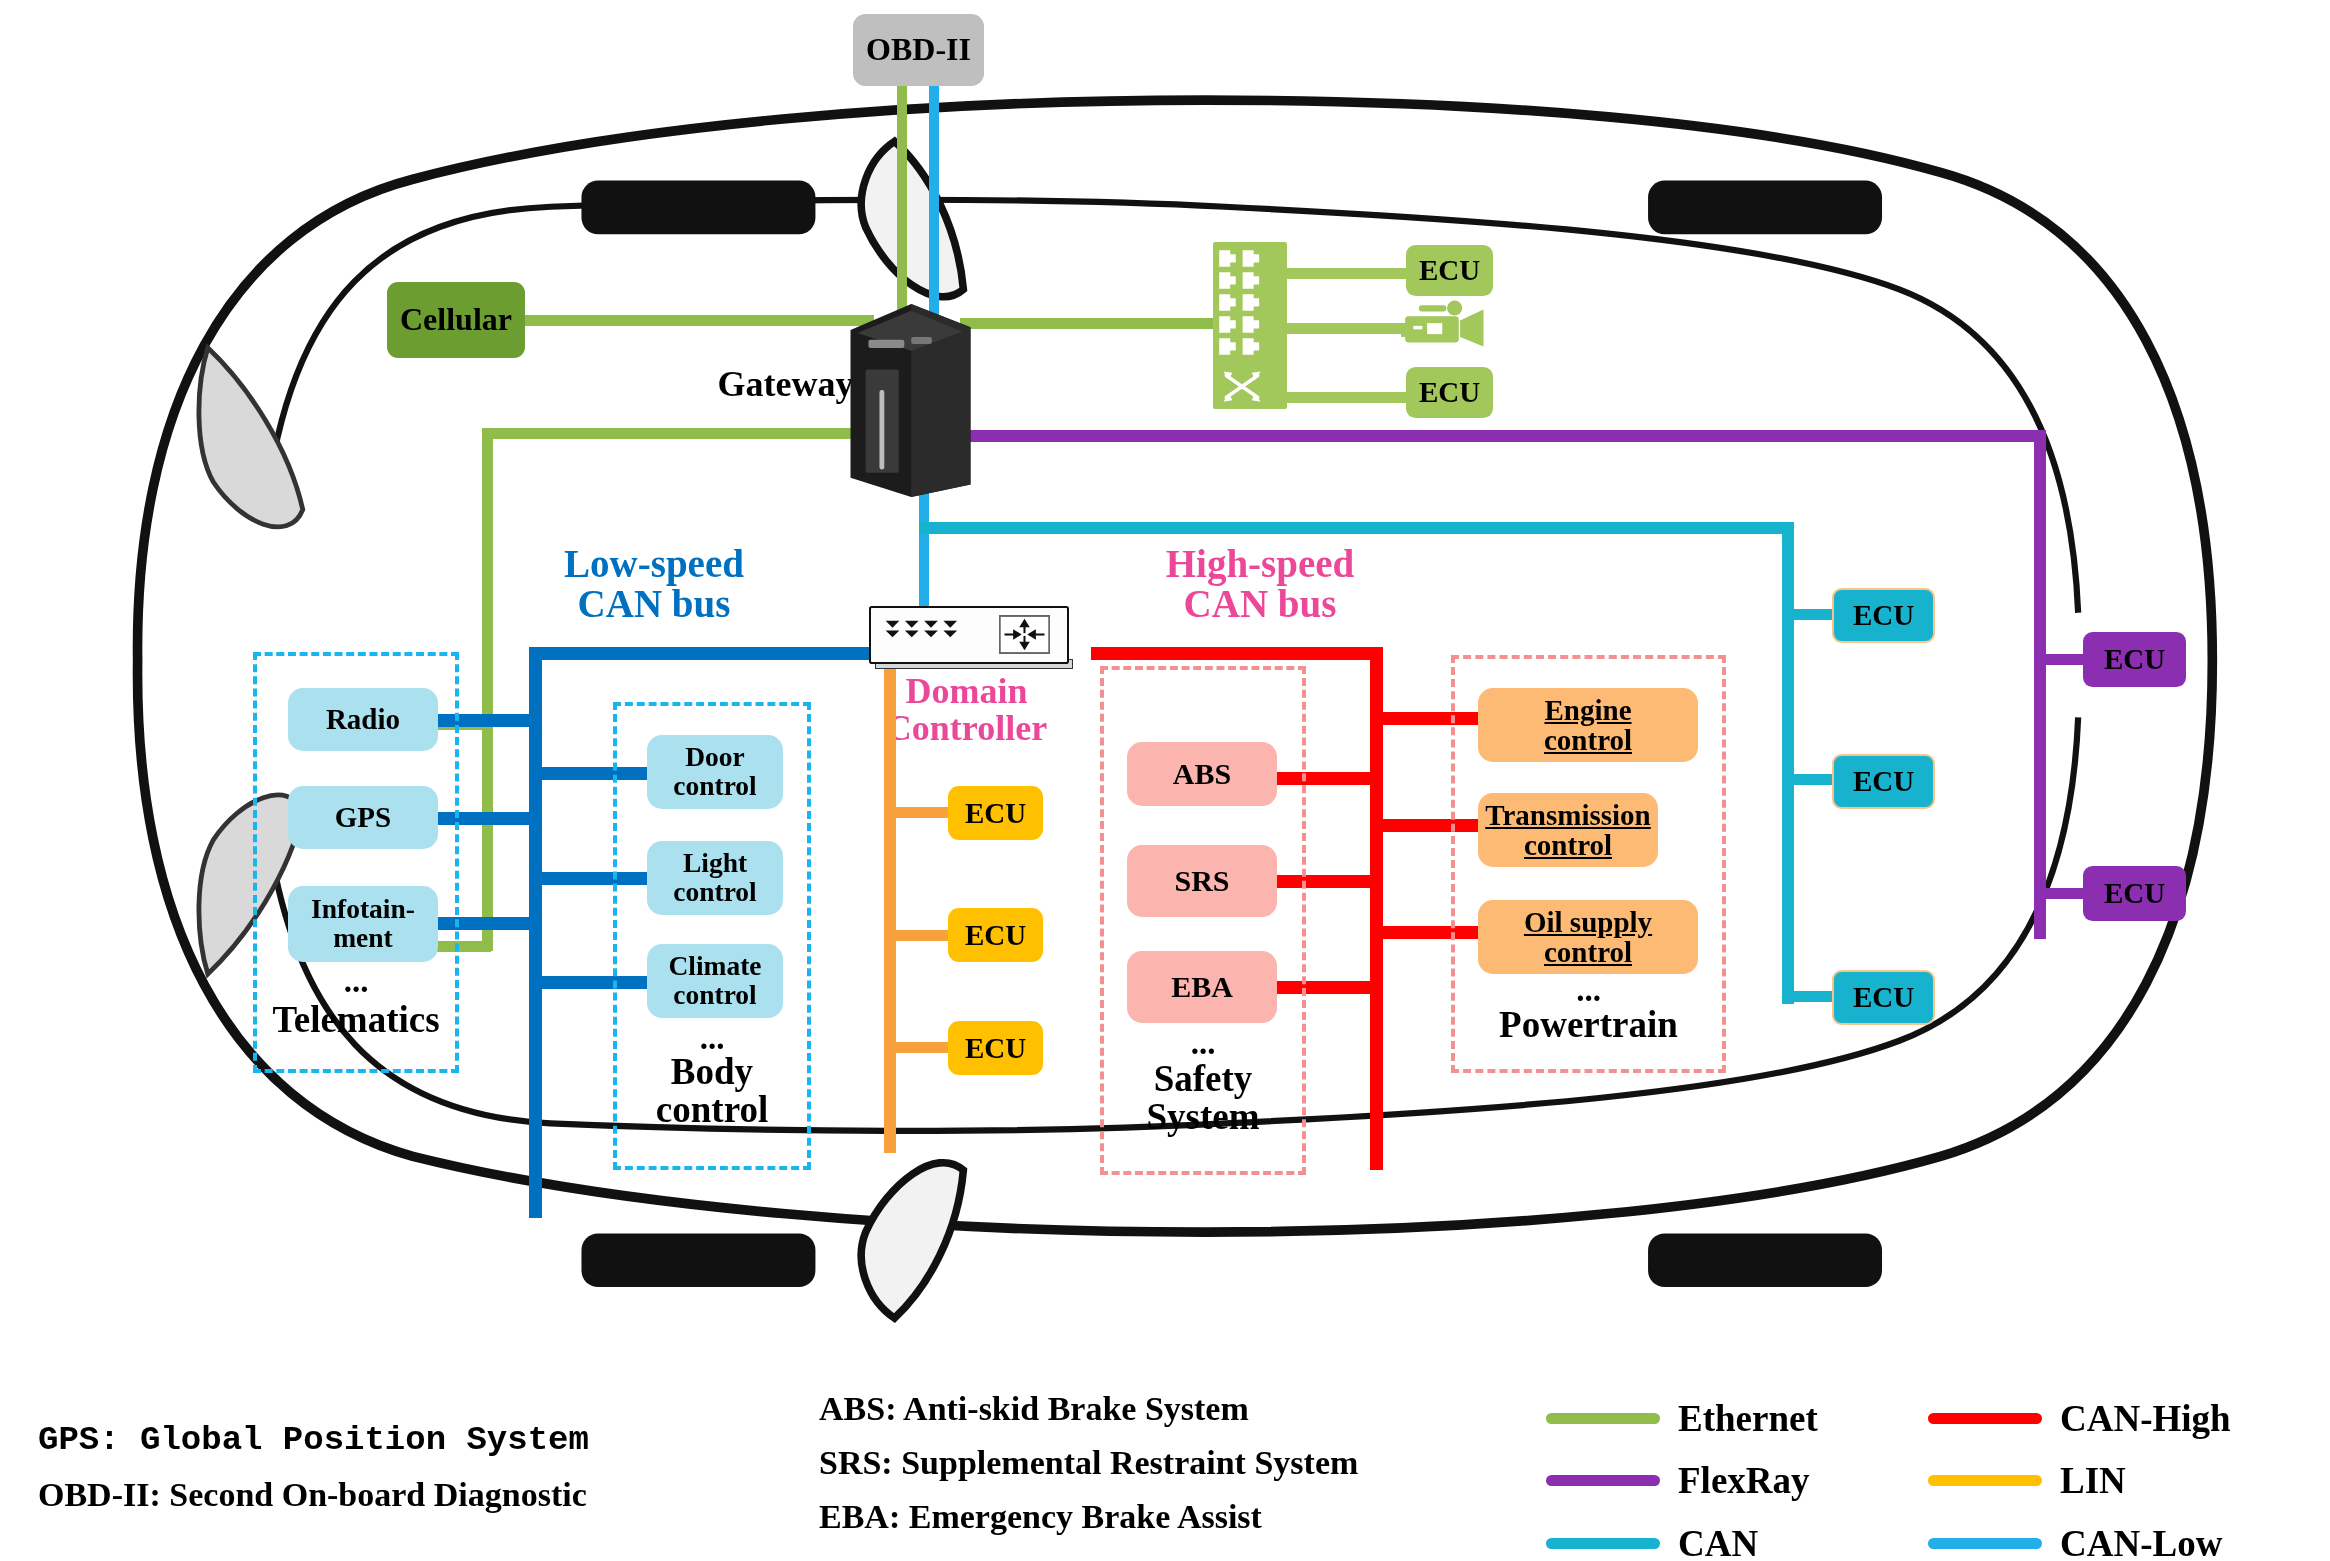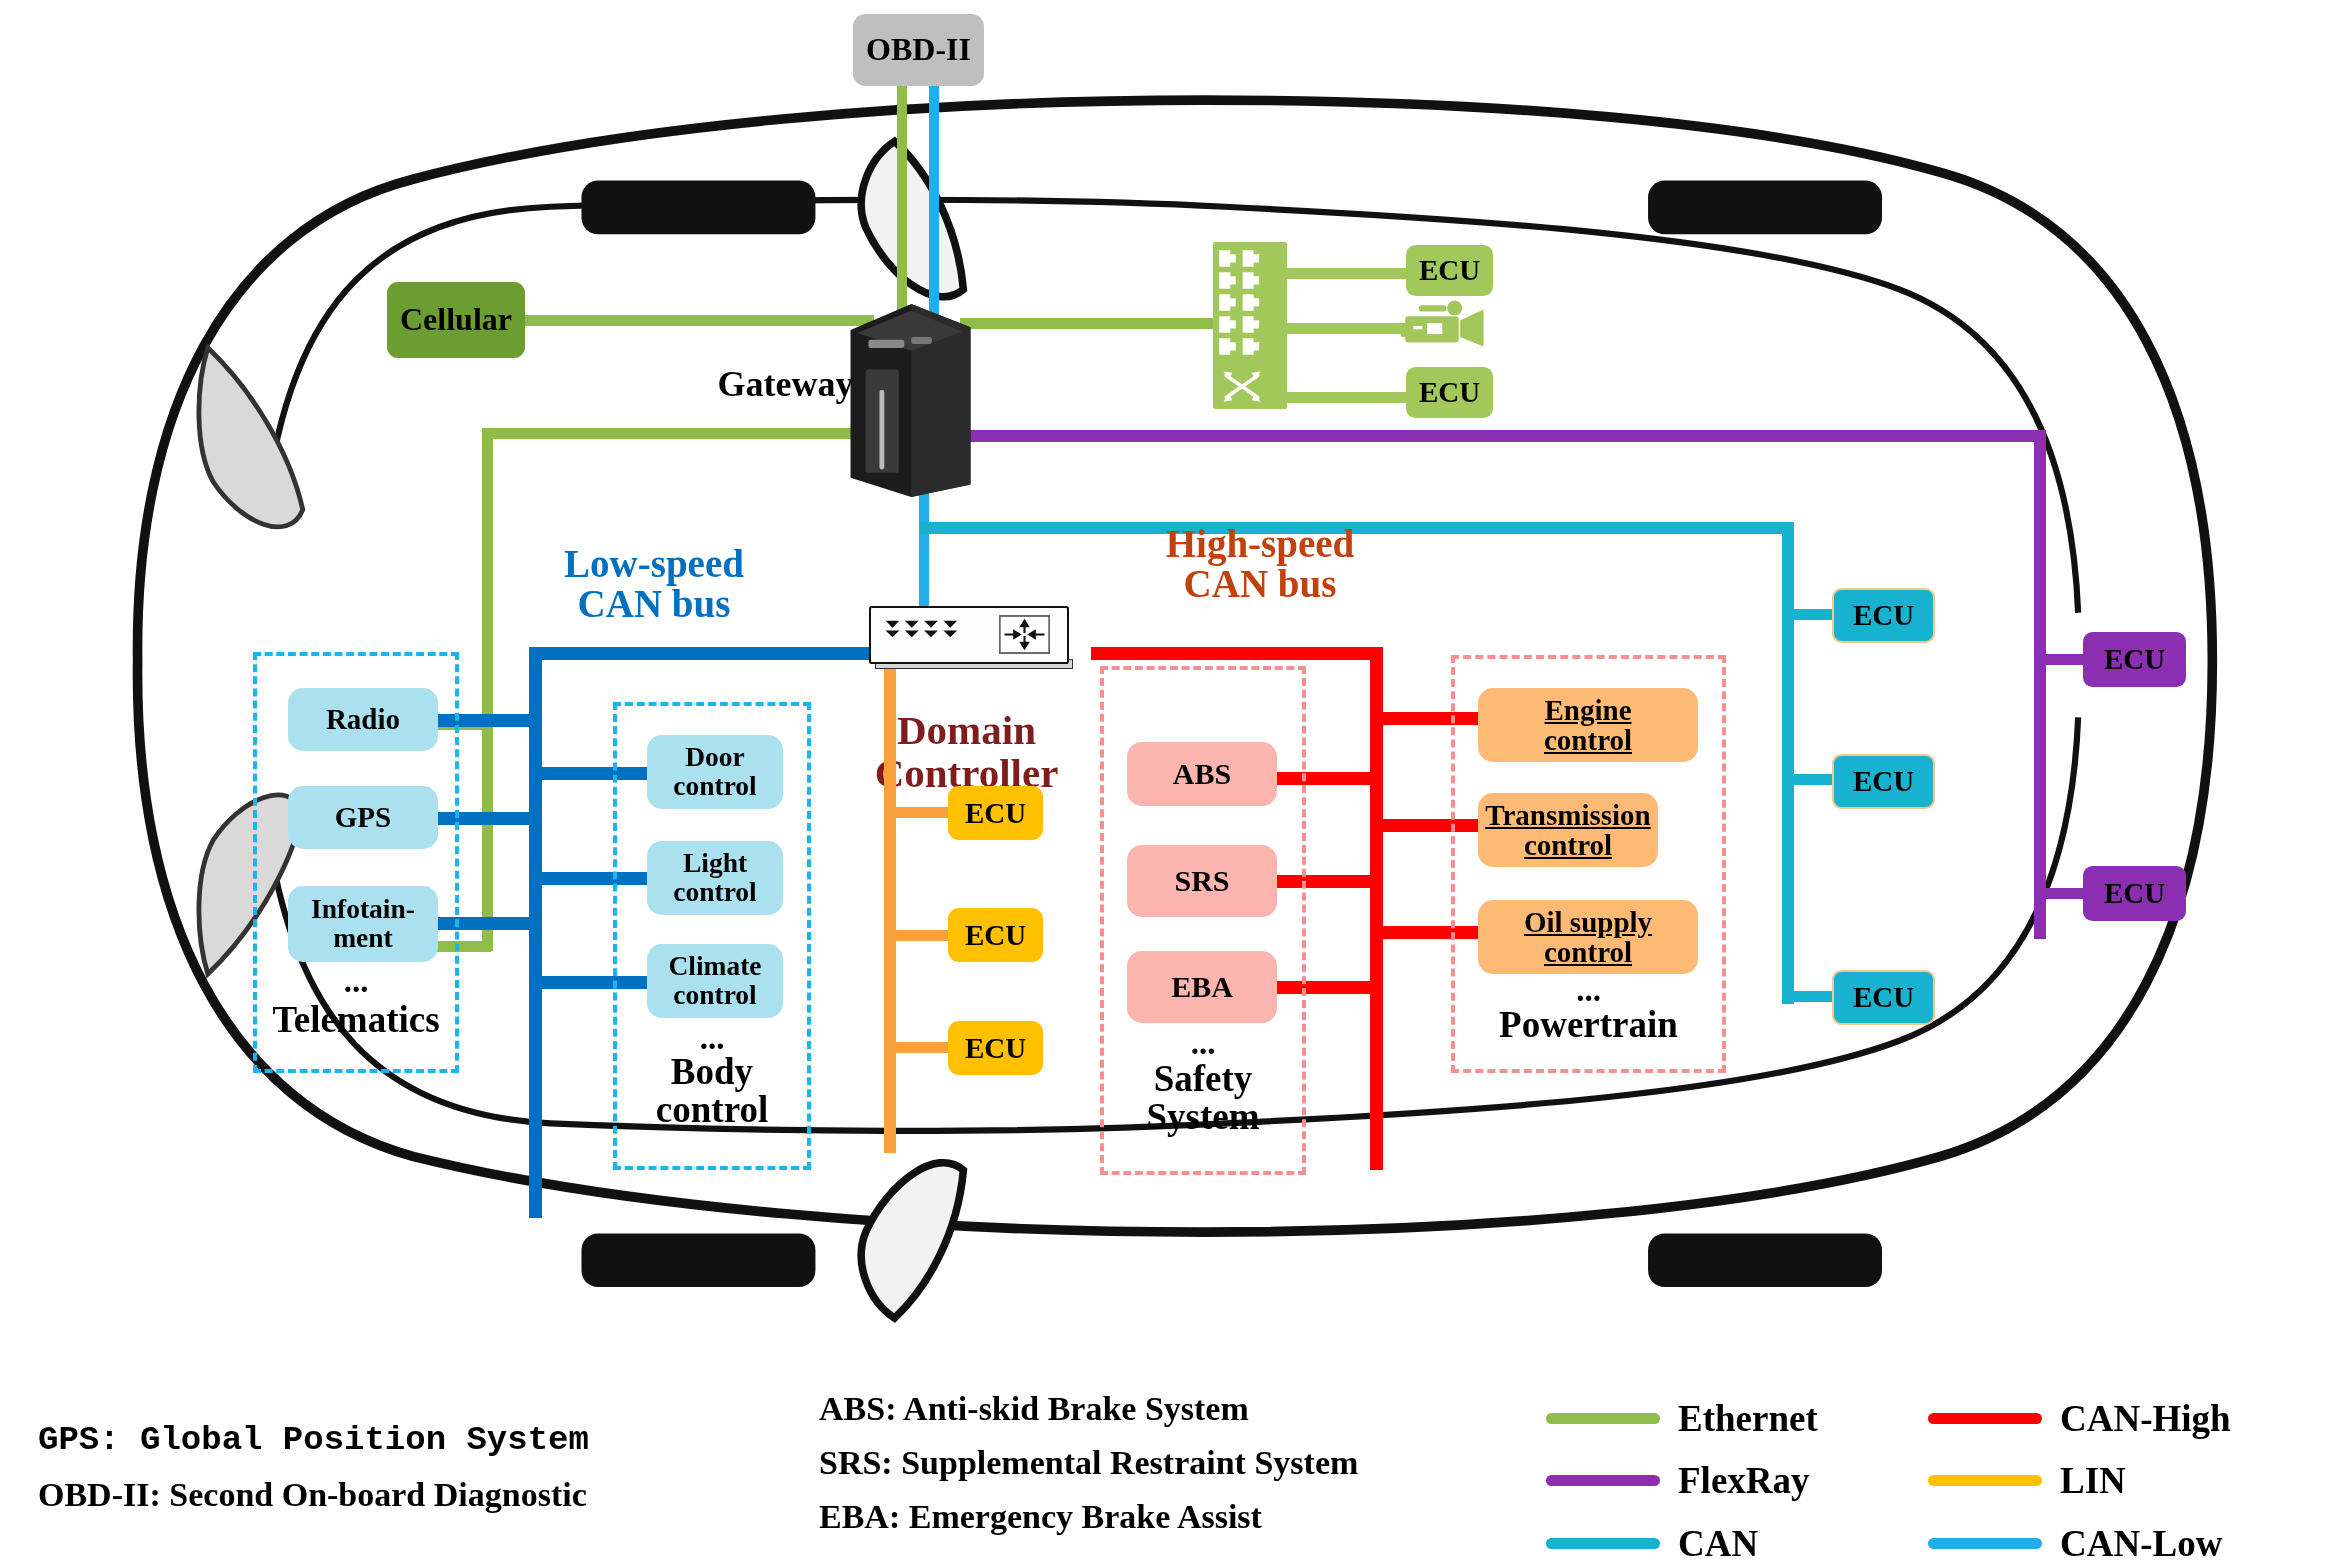--- a/index.html
+++ b/index.html
@@ -202,21 +202,21 @@
   <rect x="38" y="38" width="22" height="16" fill="#fff"></rect>
   <rect x="18" y="42" width="13" height="5" fill="#fff"></rect>
 </svg>
 <div class="node n-eth" style="left:1406px;top:367px;width:87px;height:51px;font-size:29px;border-radius:9.6px;">ECU</div>
 
 <div class="bustitle" style="left:523px;top:544px;width:262px;font-size:39px;color:#0070C0;">
   <div>Low-speed</div>
   <div>CAN bus</div>
 </div>
 
-<div class="bustitle" style="left:1129px;top:524px;width:262px;font-size:39px;color:#c2410c;">
+<div class="bustitle" style="left:1129px;top:544px;width:262px;font-size:39px;color:#ec4899;">
   <div>High-speed</div>
   <div>CAN bus</div>
 </div>
 
 <div class="grp grp-blue" style="left:253px;top:652px;width:206px;height:421px;"></div>
 <div class="node n-tel" style="left:288px;top:688px;width:150px;height:63px;font-size:29px;">Radio</div>
 <div class="node n-tel" style="left:288px;top:786px;width:150px;height:63px;font-size:29px;">GPS</div>
 <div class="node n-tel" style="left:288px;top:886px;width:150px;height:76px;font-size:27.5px;flex-direction:column;">
   <span>Infotain-</span>
   <span>ment</span>
@@ -263,21 +263,21 @@
     <path d="M8 28 H30"></path>
       <path d="M30 28 l-8 -5 v10 z"></path>
     <path d="M66 28 H44"></path>
       <path d="M44 28 l8 -5 v10 z"></path>
     <path d="M37 8 V26"></path>
       <path d="M37 8 l-5 8 h10 z"></path>
     <path d="M37 48 V30"></path>
       <path d="M37 48 l-5 -8 h10 z"></path>
   </g>
 </svg>
-<div class="abs" style="left:853px;top:673px;width:227px;text-align:center;font-size:41px;font-weight:bold;color:#7f1d1d;line-height:1.04;margin-top:36px;">
+<div class="abs" style="left:853px;top:673px;width:227px;text-align:center;font-size:36px;font-weight:bold;color:#ec4899;line-height:1.04;">
   <div>Domain</div>
   <div>Controller</div>
 </div>
 
 <div class="node n-lin" style="left:948px;top:786px;width:95px;height:54px;font-size:29px;border-radius:11px;">ECU</div>
 <div class="node n-lin" style="left:948px;top:908px;width:95px;height:54px;font-size:29px;border-radius:11px;">ECU</div>
 <div class="node n-lin" style="left:948px;top:1021px;width:95px;height:54px;font-size:29px;border-radius:11px;">ECU</div>
 
 <div class="grp grp-red" style="left:1100px;top:666px;width:206px;height:509px;"></div>
 <div class="node n-safe" style="left:1127px;top:742px;width:150px;height:64px;font-size:30px;">ABS</div>

